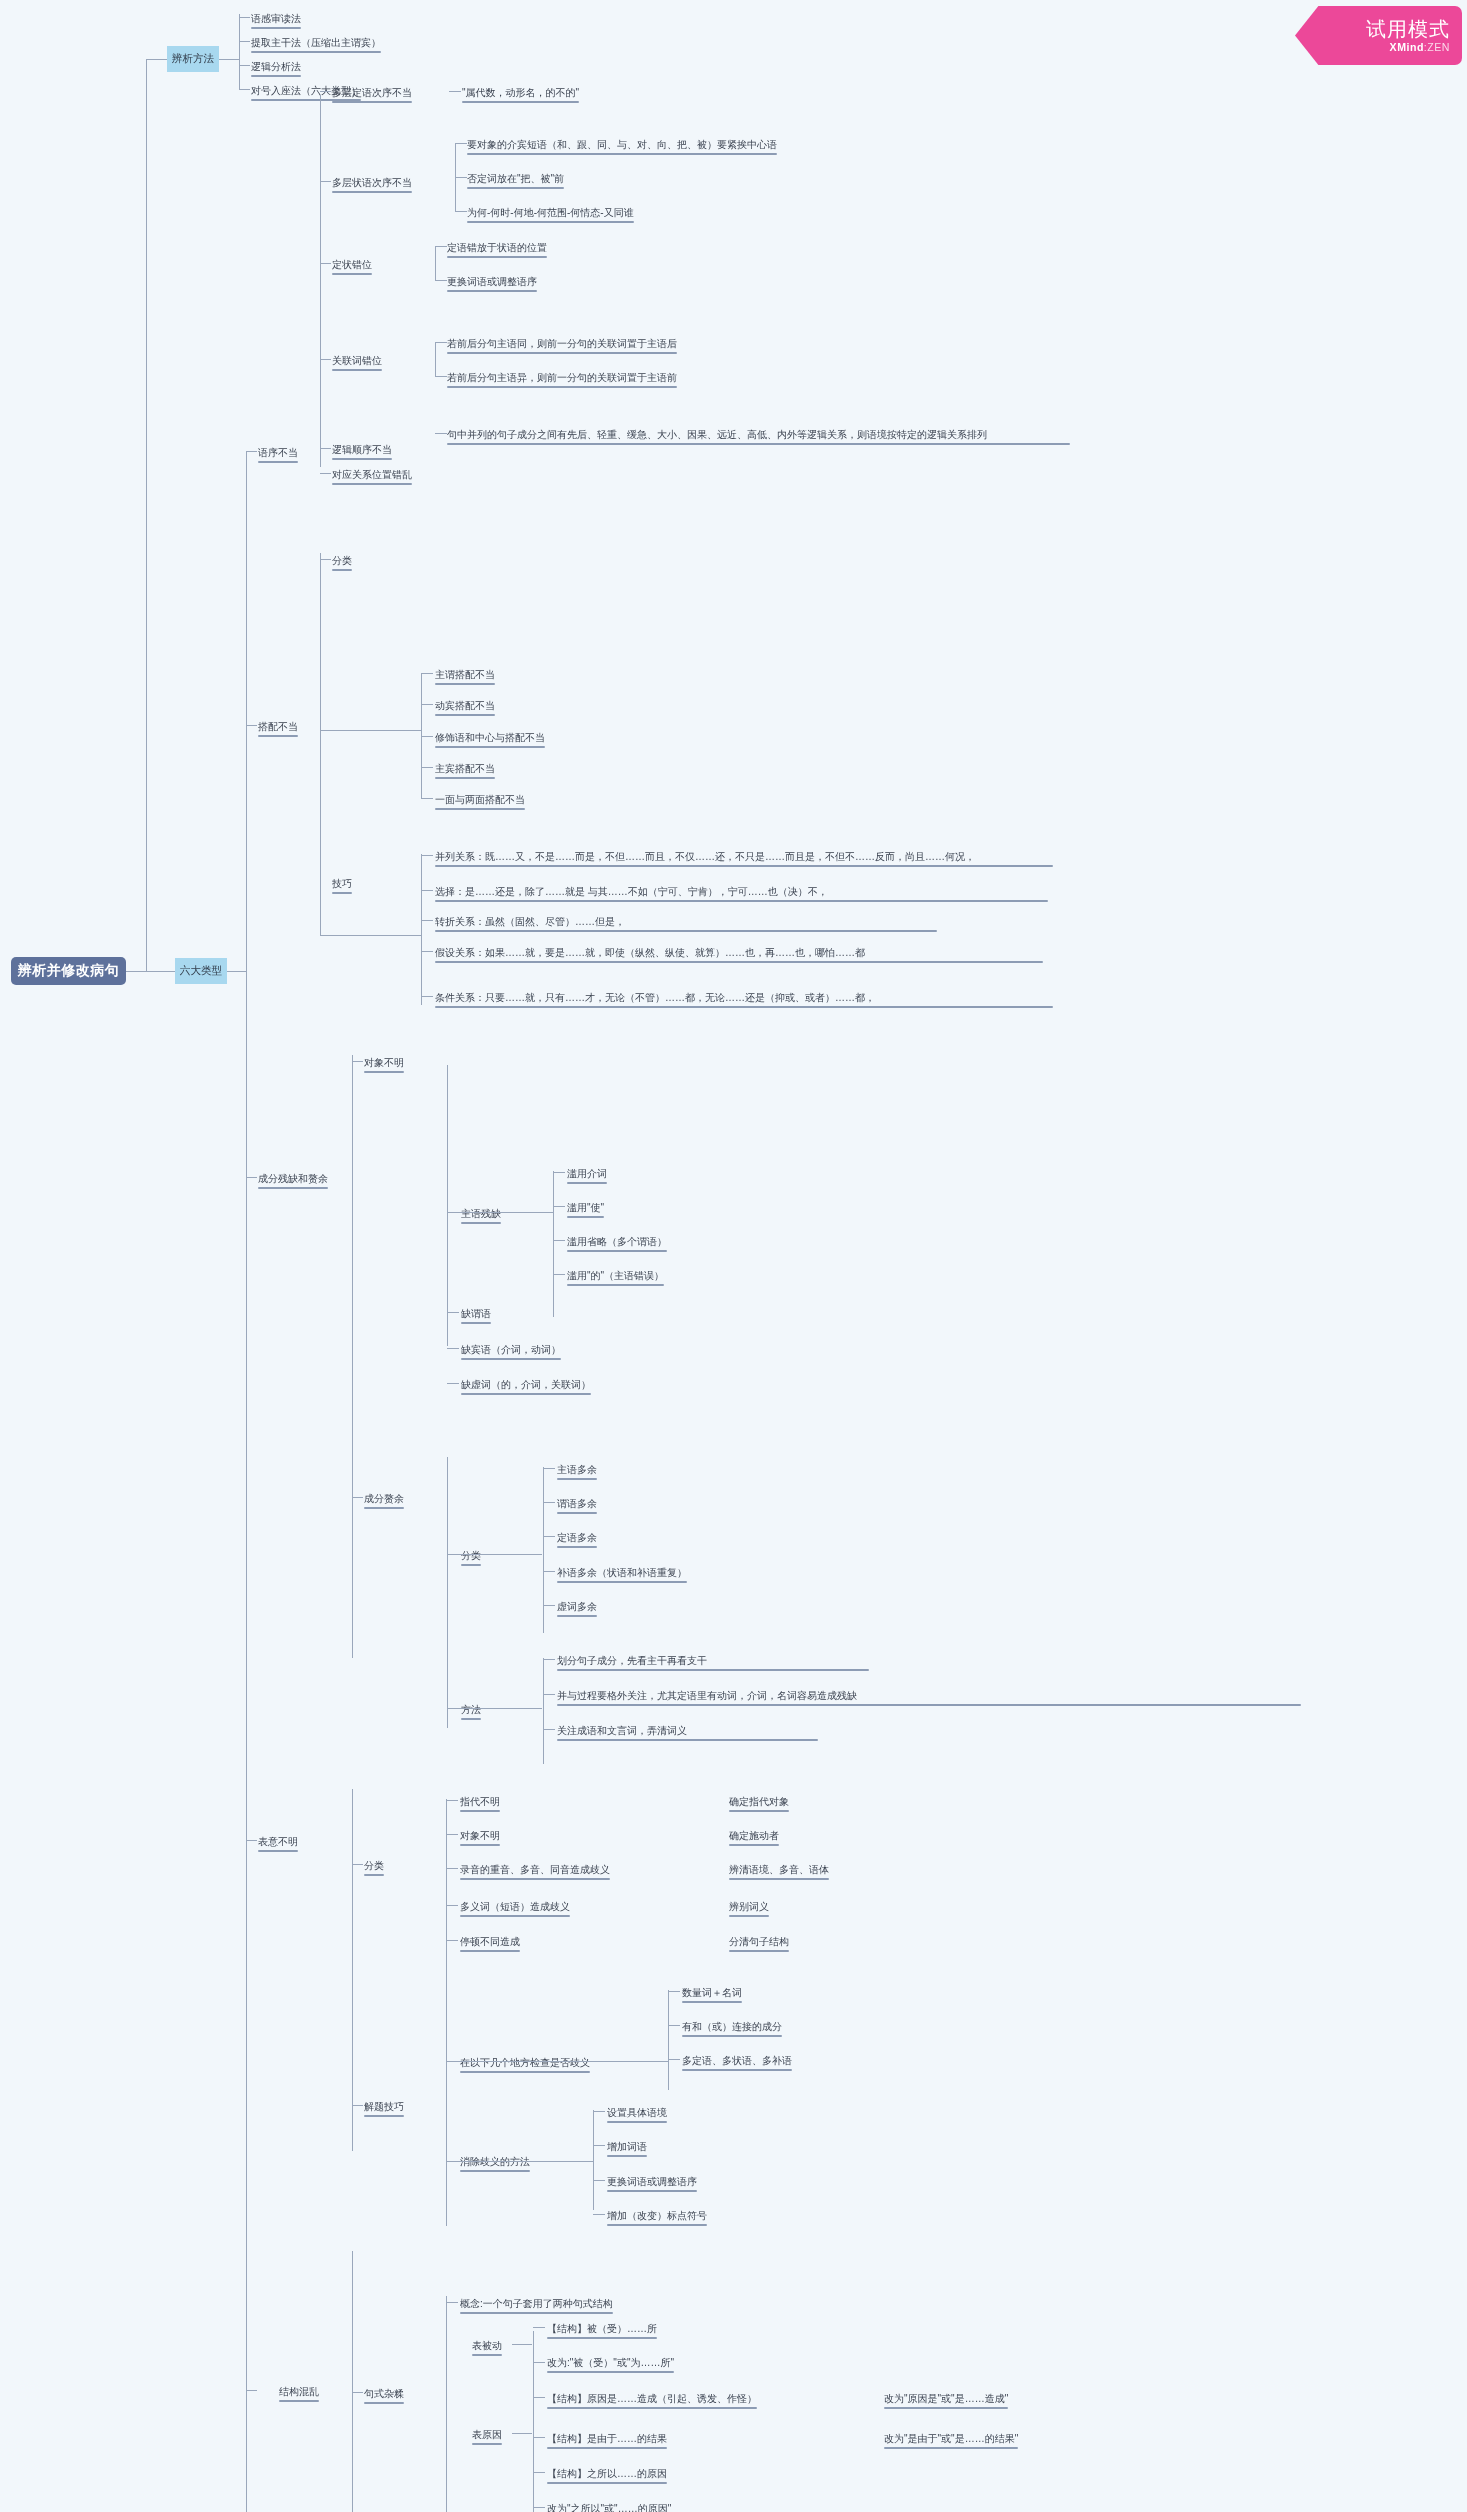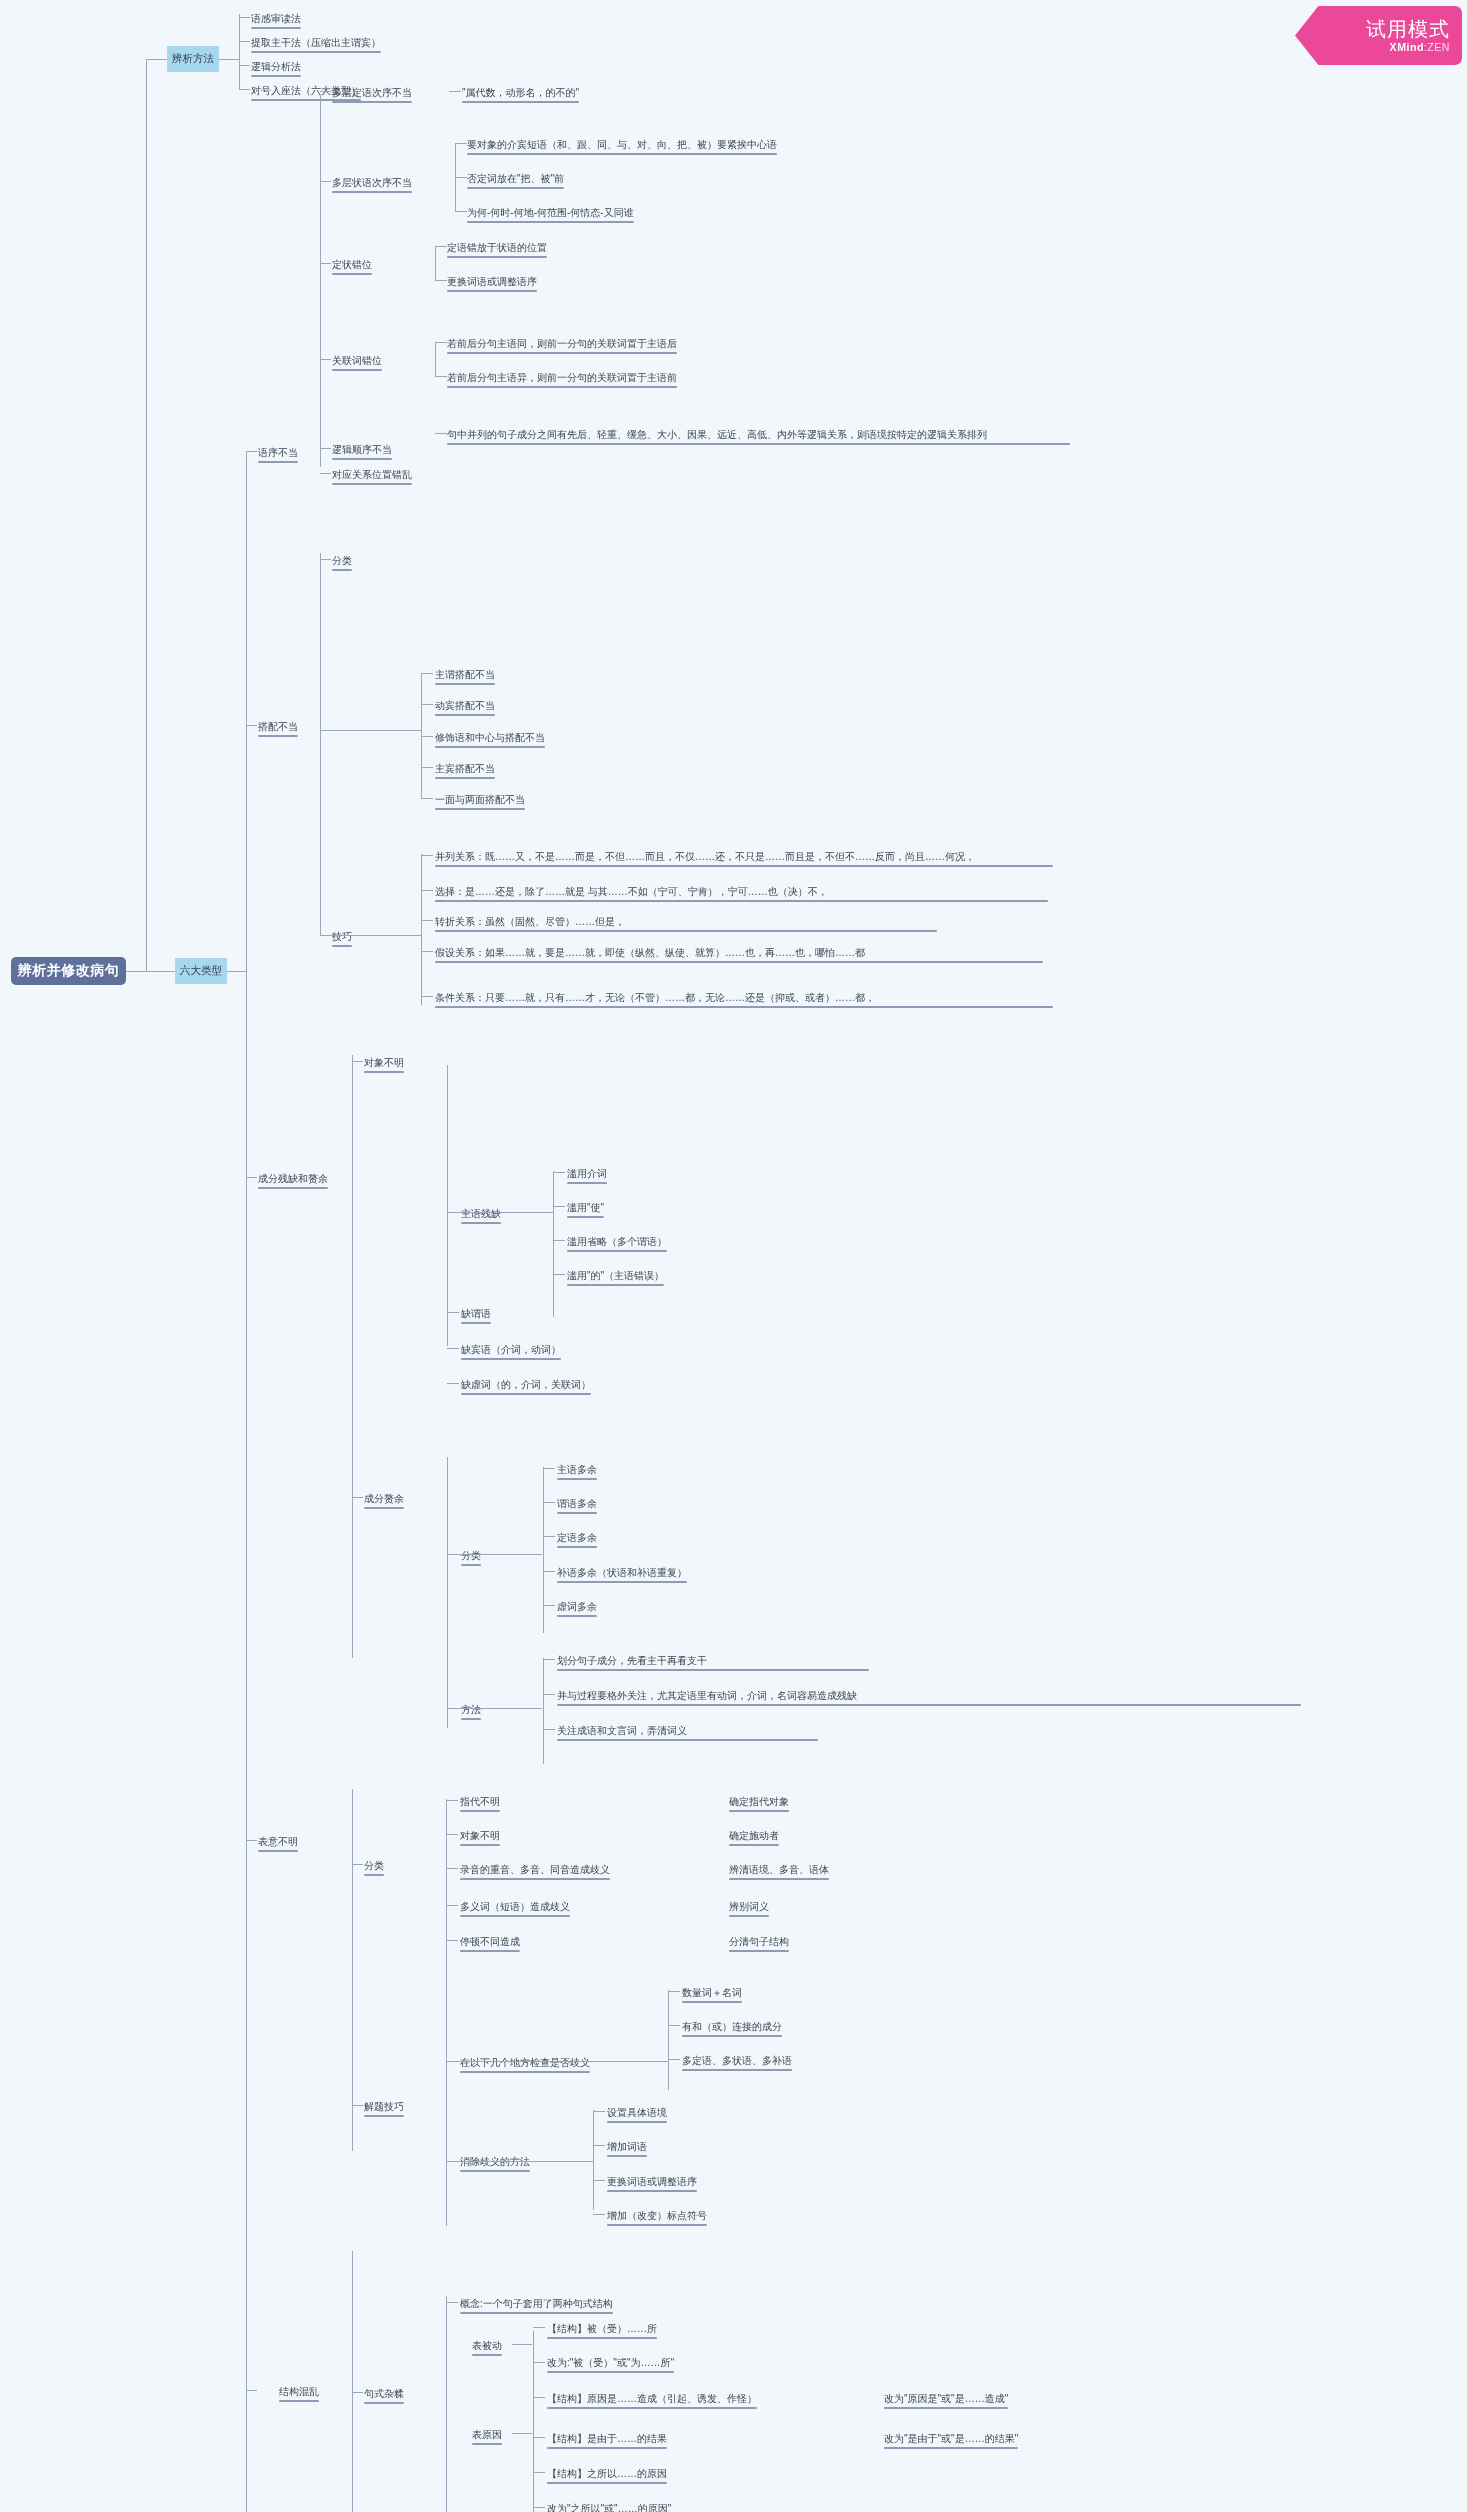--- a/index.html
+++ b/index.html
@@ -139,21 +139,21 @@
     <div class="ln lnh" style="left: 421px; top: 704px; width: 12px;"></div>
     <div class="node ul" style="left: 435px; top: 698px; width: auto; font-size: 10px;">动宾搭配不当</div>
     <div class="ln lnh" style="left: 421px; top: 736px; width: 12px;"></div>
     <div class="node ul" style="left: 435px; top: 730px; width: auto; font-size: 10px;">修饰语和中心与搭配不当</div>
     <div class="ln lnh" style="left: 421px; top: 767px; width: 12px;"></div>
     <div class="node ul" style="left: 435px; top: 761px; width: auto; font-size: 10px;">主宾搭配不当</div>
     <div class="ln lnh" style="left: 421px; top: 798px; width: 12px;"></div>
     <div class="node ul" style="left: 435px; top: 792px; width: auto; font-size: 10px;">一面与两面搭配不当</div>
     <div class="ln lnh" style="left: 320px; top: 730px; width: 101px;"></div>
     <div class="ln lnh" style="left: 320px; top: 935px; width: 11px;"></div>
-    <div class="node ul" style="left: 332px; top: 929px; width: auto; font-size: 10px;">技巧</div>
+    <div class="node ul" style="left: 332px; top: 876px; width: auto; font-size: 10px;">技巧</div>
     <div class="ln lnv" style="left: 421px; top: 854px; height: 151px;"></div>
     <div class="ln lnh" style="left: 421px; top: 855px; width: 12px;"></div>
     <div class="node wrap ul" style="left: 435px; top: 849px; width: 618px; font-size: 10px;">并列关系：既……又，不是……而是，不但……而且，不仅……还，不只是……而且是，不但不……反而，尚且……何况，</div>
     <div class="ln lnh" style="left: 421px; top: 890px; width: 12px;"></div>
     <div class="node wrap ul" style="left: 435px; top: 884px; width: 613px; font-size: 10px;">选择：是……还是，除了……就是 与其……不如（宁可、宁肯），宁可……也（决）不，</div>
     <div class="ln lnh" style="left: 421px; top: 920px; width: 12px;"></div>
     <div class="node wrap ul" style="left: 435px; top: 914px; width: 502px; font-size: 10px;">转折关系：虽然（固然、尽管）……但是，</div>
     <div class="ln lnh" style="left: 421px; top: 951px; width: 12px;"></div>
     <div class="node wrap ul" style="left: 435px; top: 945px; width: 608px; font-size: 10px;">假设关系：如果……就，要是……就，即使（纵然、纵使、就算）……也，再……也，哪怕……都</div>
     <div class="ln lnh" style="left: 421px; top: 996px; width: 12px;"></div>

